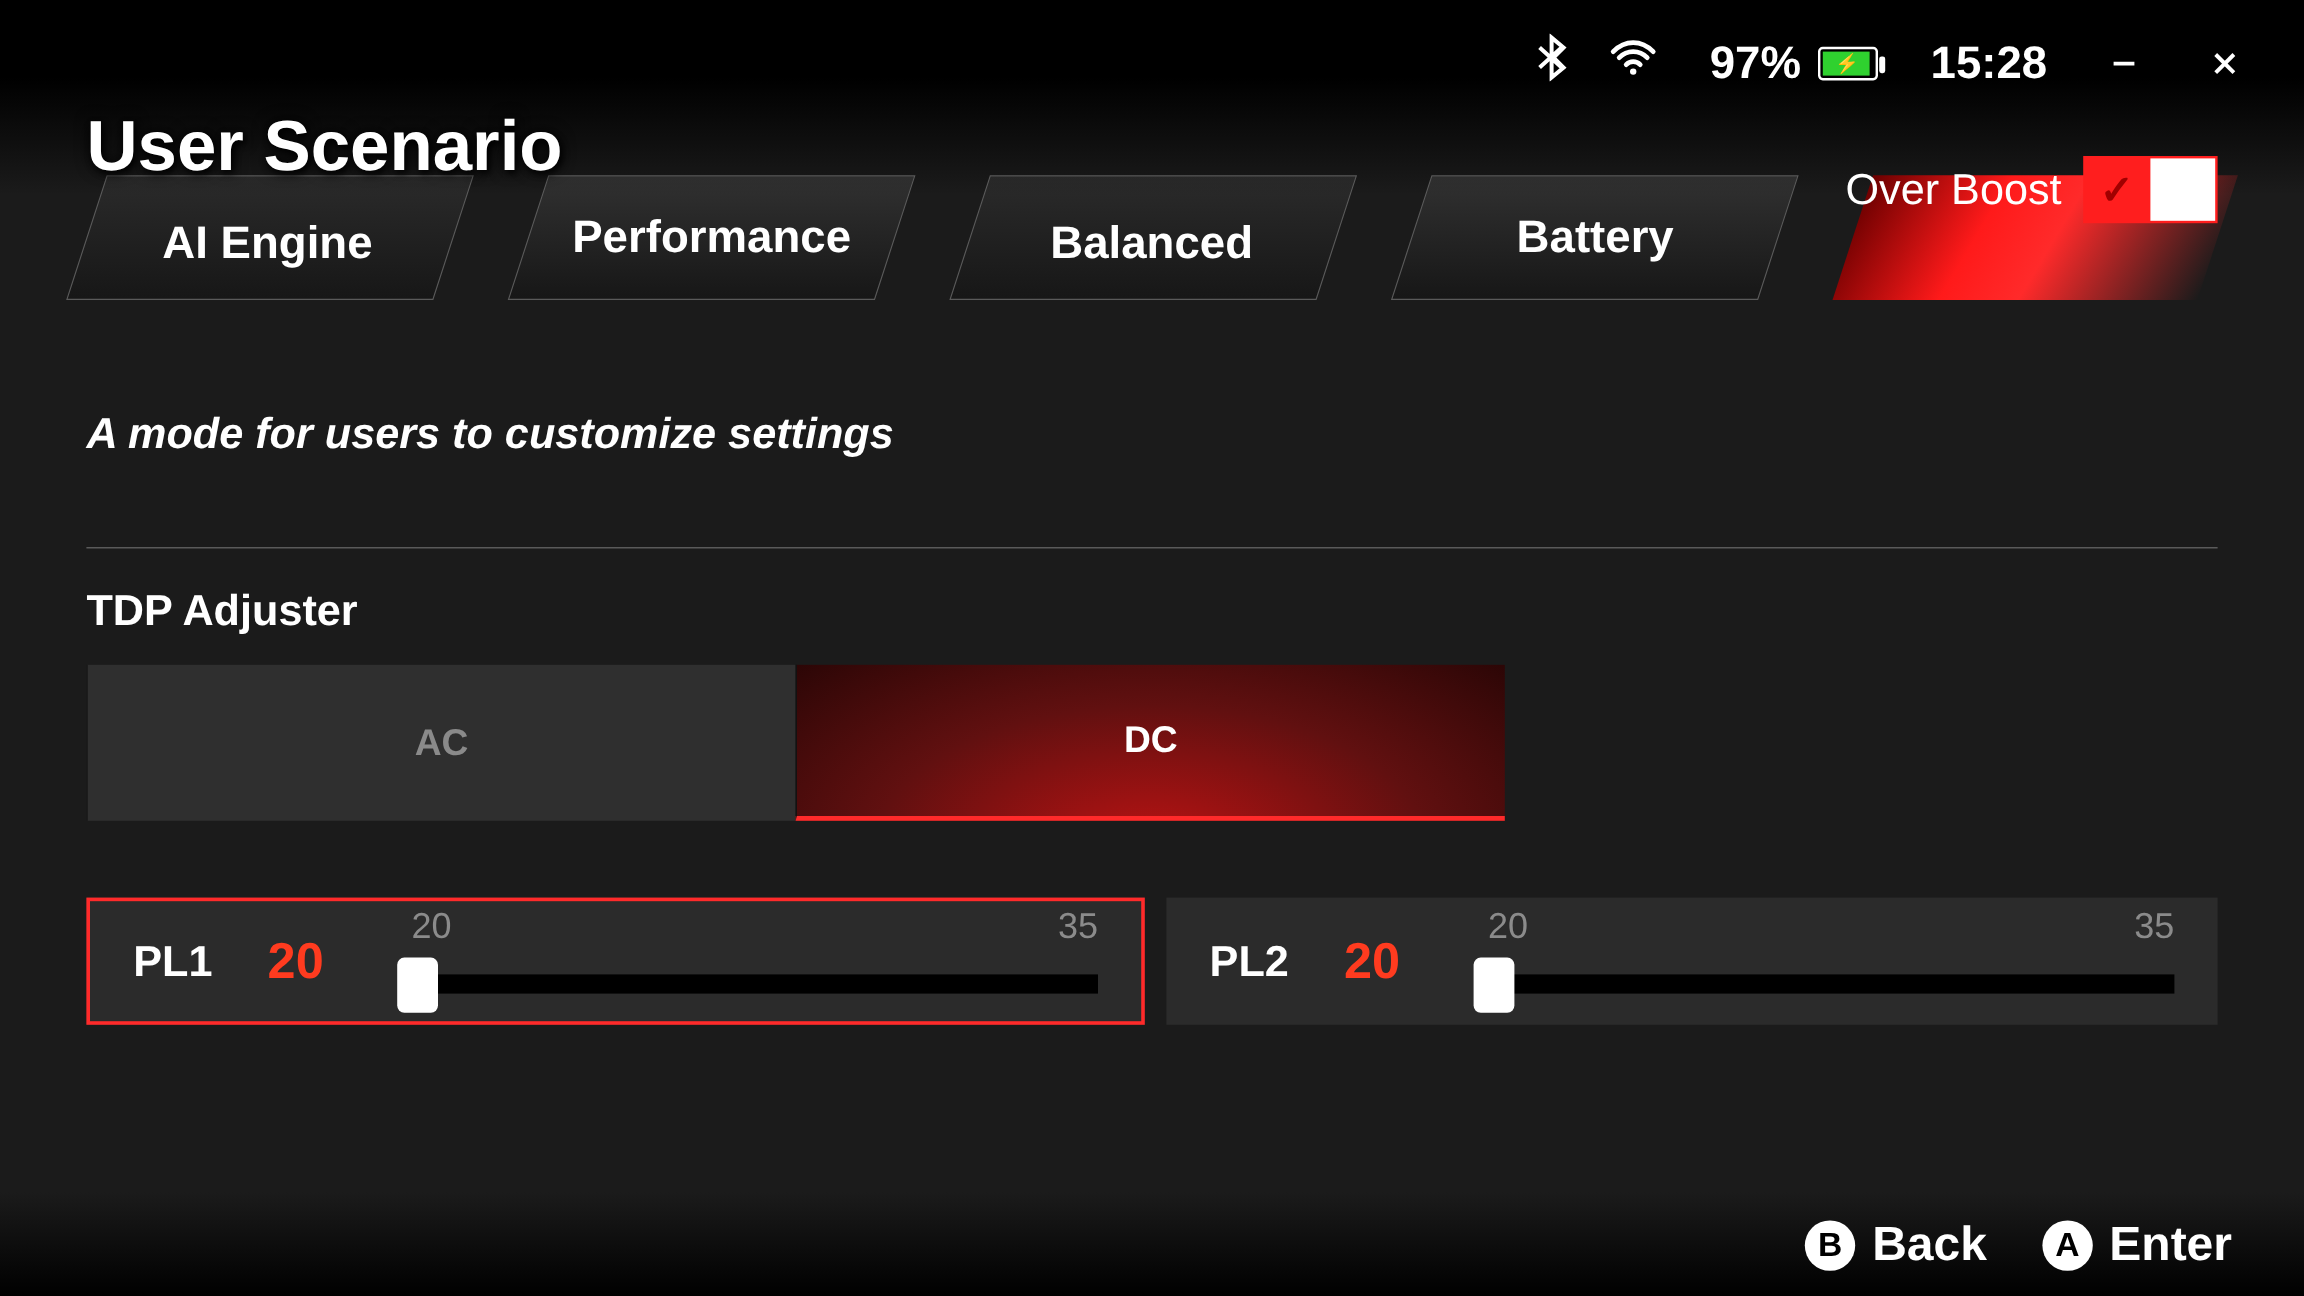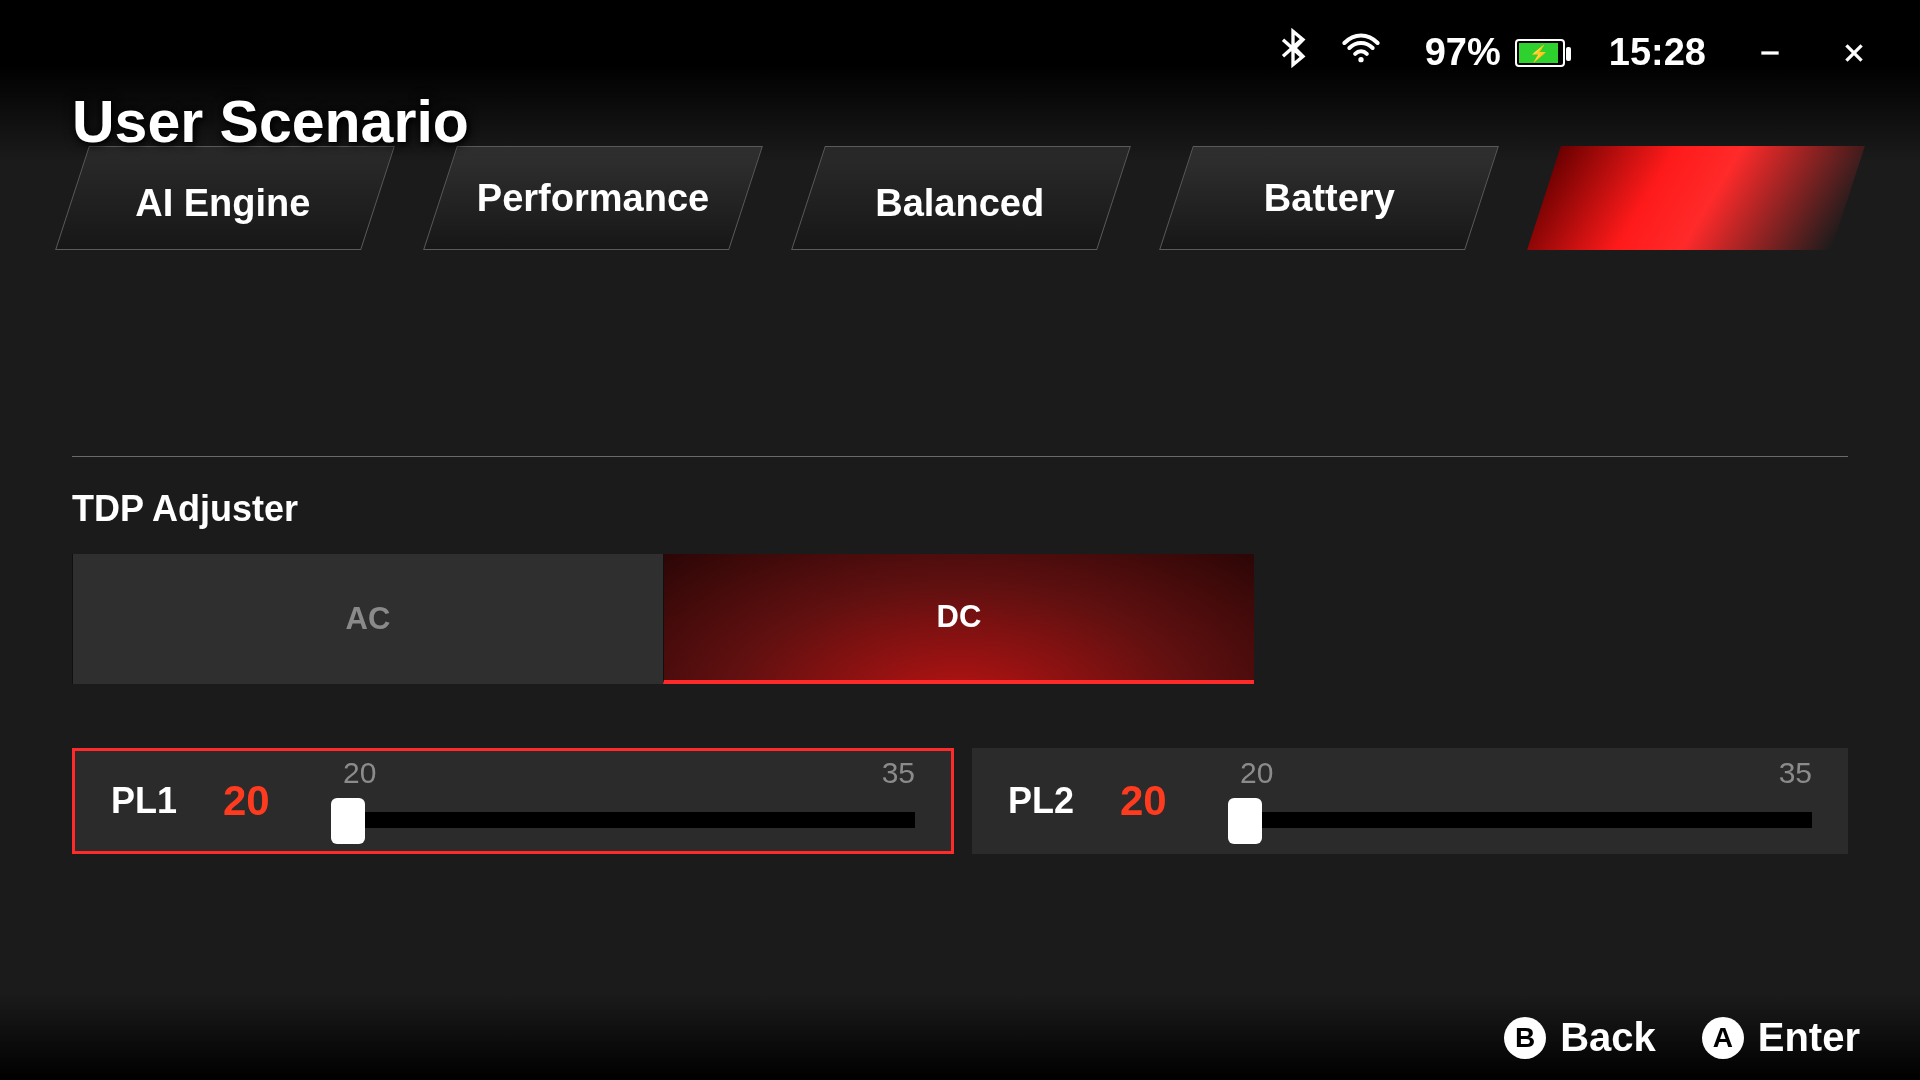--- a/index.html
+++ b/index.html
@@ -237,40 +237,48 @@
     <span class="winbtn">
       <svg viewBox="0 0 24 24">
           <line x1="5" y1="5" x2="19" y2="19"></line>
           <line x1="19" y1="5" x2="5" y2="19"></line>
         </svg>
     </span>
   </div>
 
   <div class="page-title">User Scenario</div>
 
+  <div class="overboost">
+    <span class="overboost-label">Over Boost</span>
+    <div class="toggle">
+      <span class="toggle-check">✓</span>
+      <span class="toggle-thumb"></span>
+    </div>
+  </div>
 
   <div class="tabs">
     <div class="tab clipped-top">
         <span>AI Engine</span>
       </div>
     <div class="tab">
         <span>Performance</span>
       </div>
     <div class="tab clipped-top">
         <span>Balanced</span>
       </div>
     <div class="tab">
         <span>Battery</span>
       </div>
     <div class="tab active">
       <span>Manual</span>
 
     </div>
   </div>
 
+  <div class="desc">A mode for users to customize settings</div>
 
   <div class="hr"></div>
 
   <div class="section-title">TDP Adjuster</div>
 
   <div class="power-tabs">
     <div class="power-tab inactive">
         <span>AC</span>
       </div>
     <div class="power-tab active">

